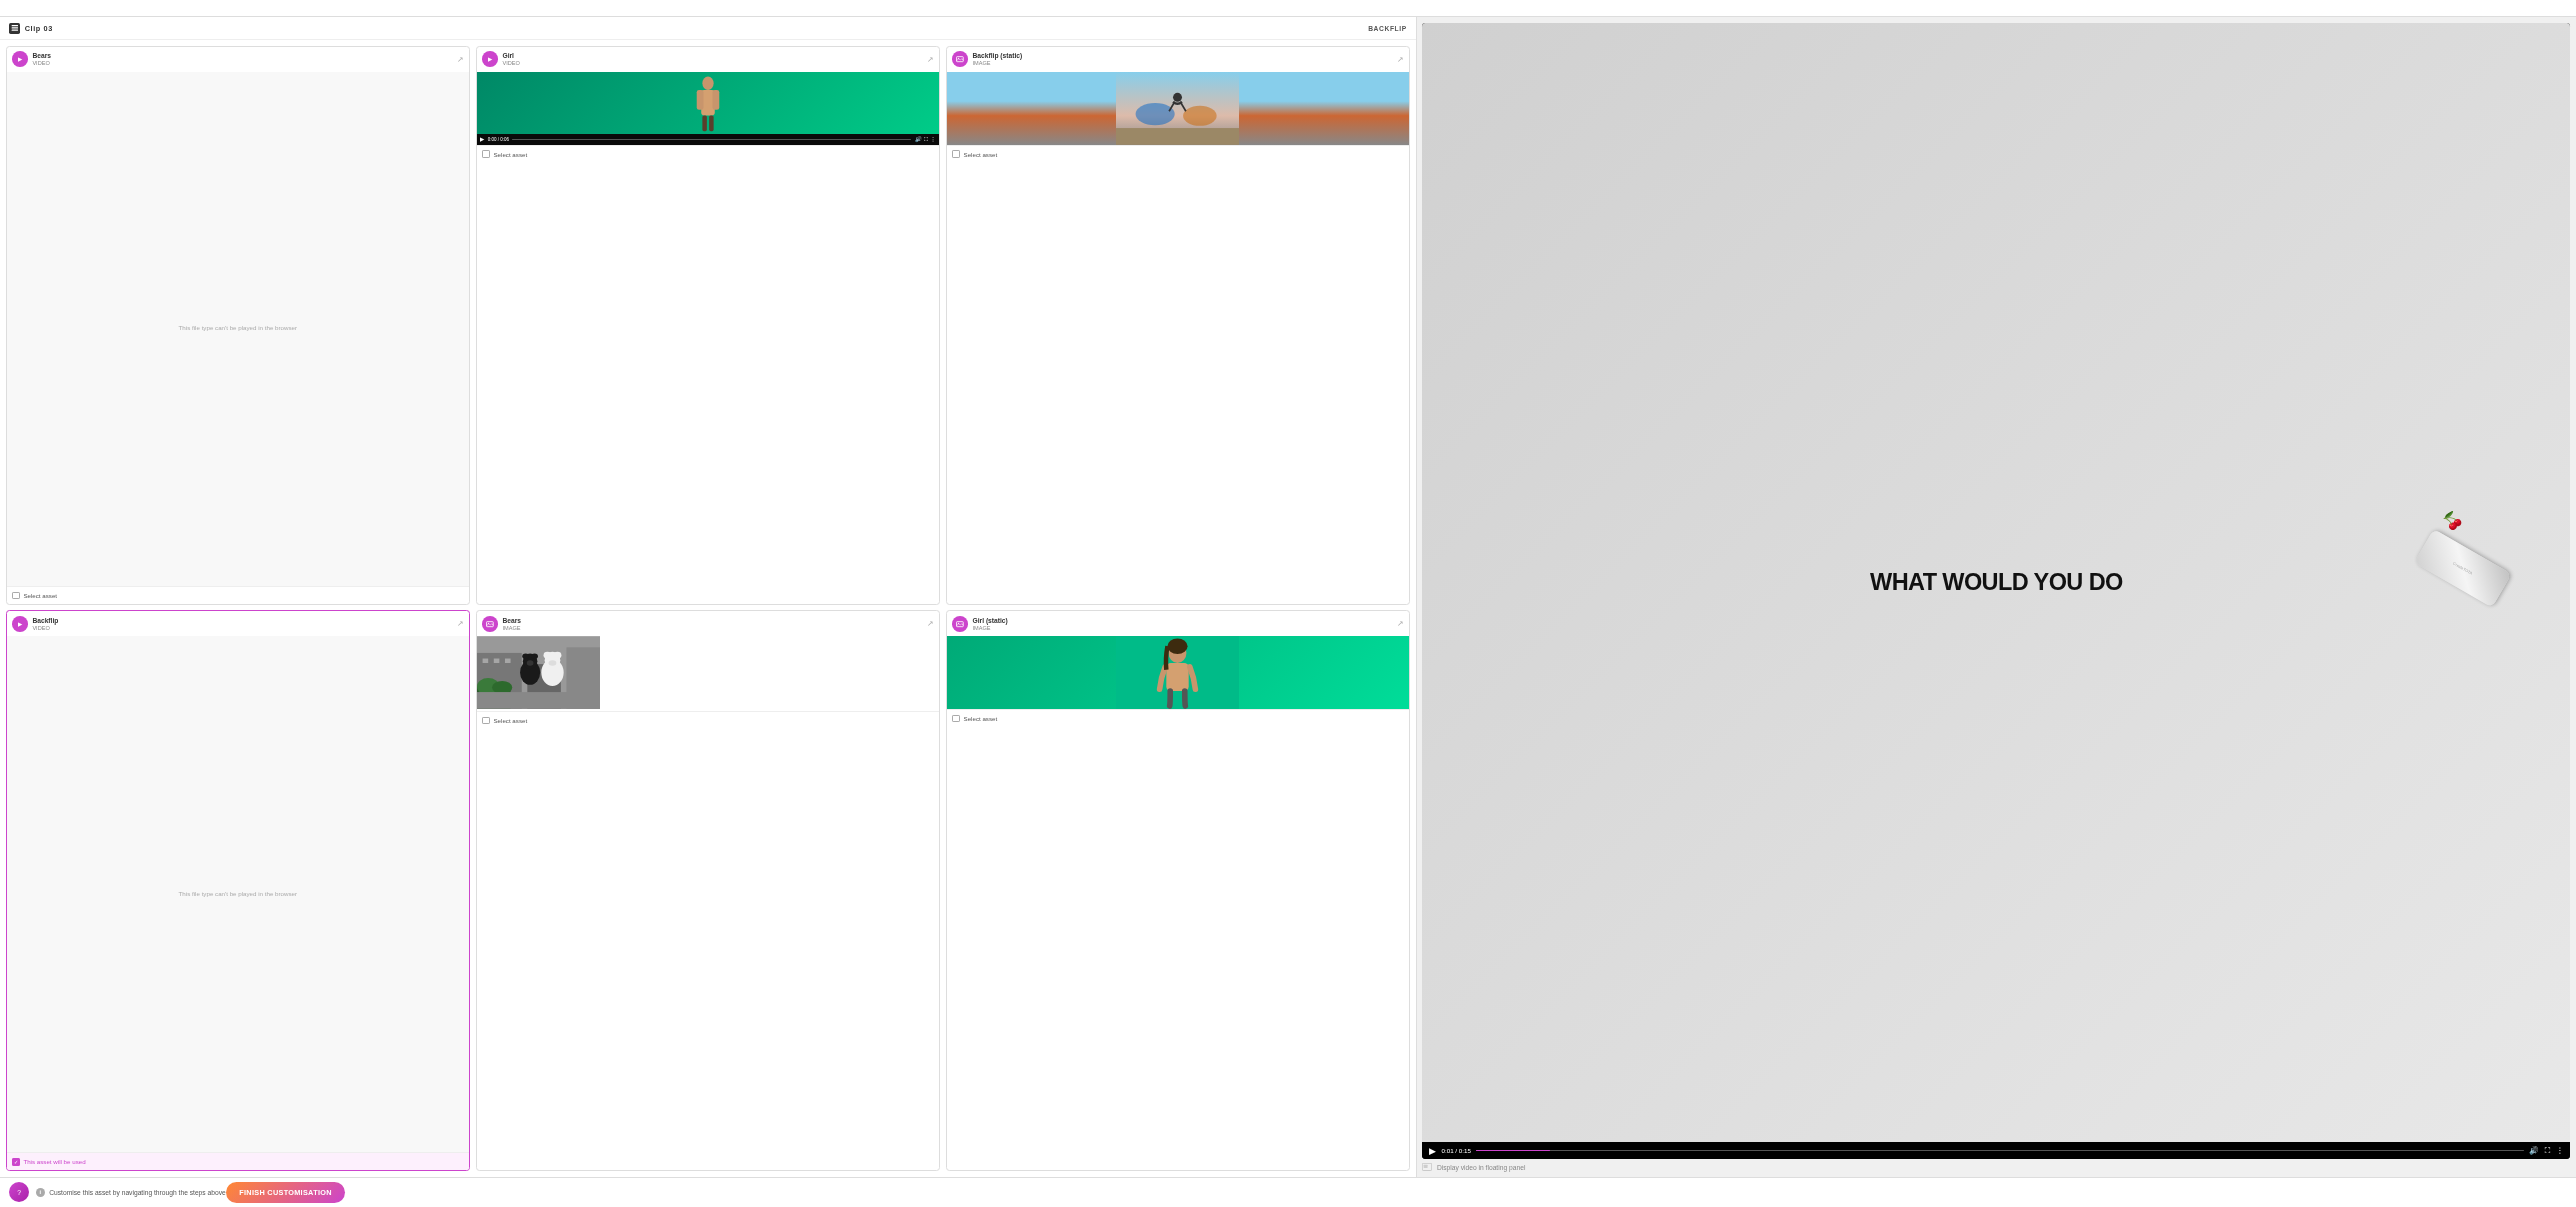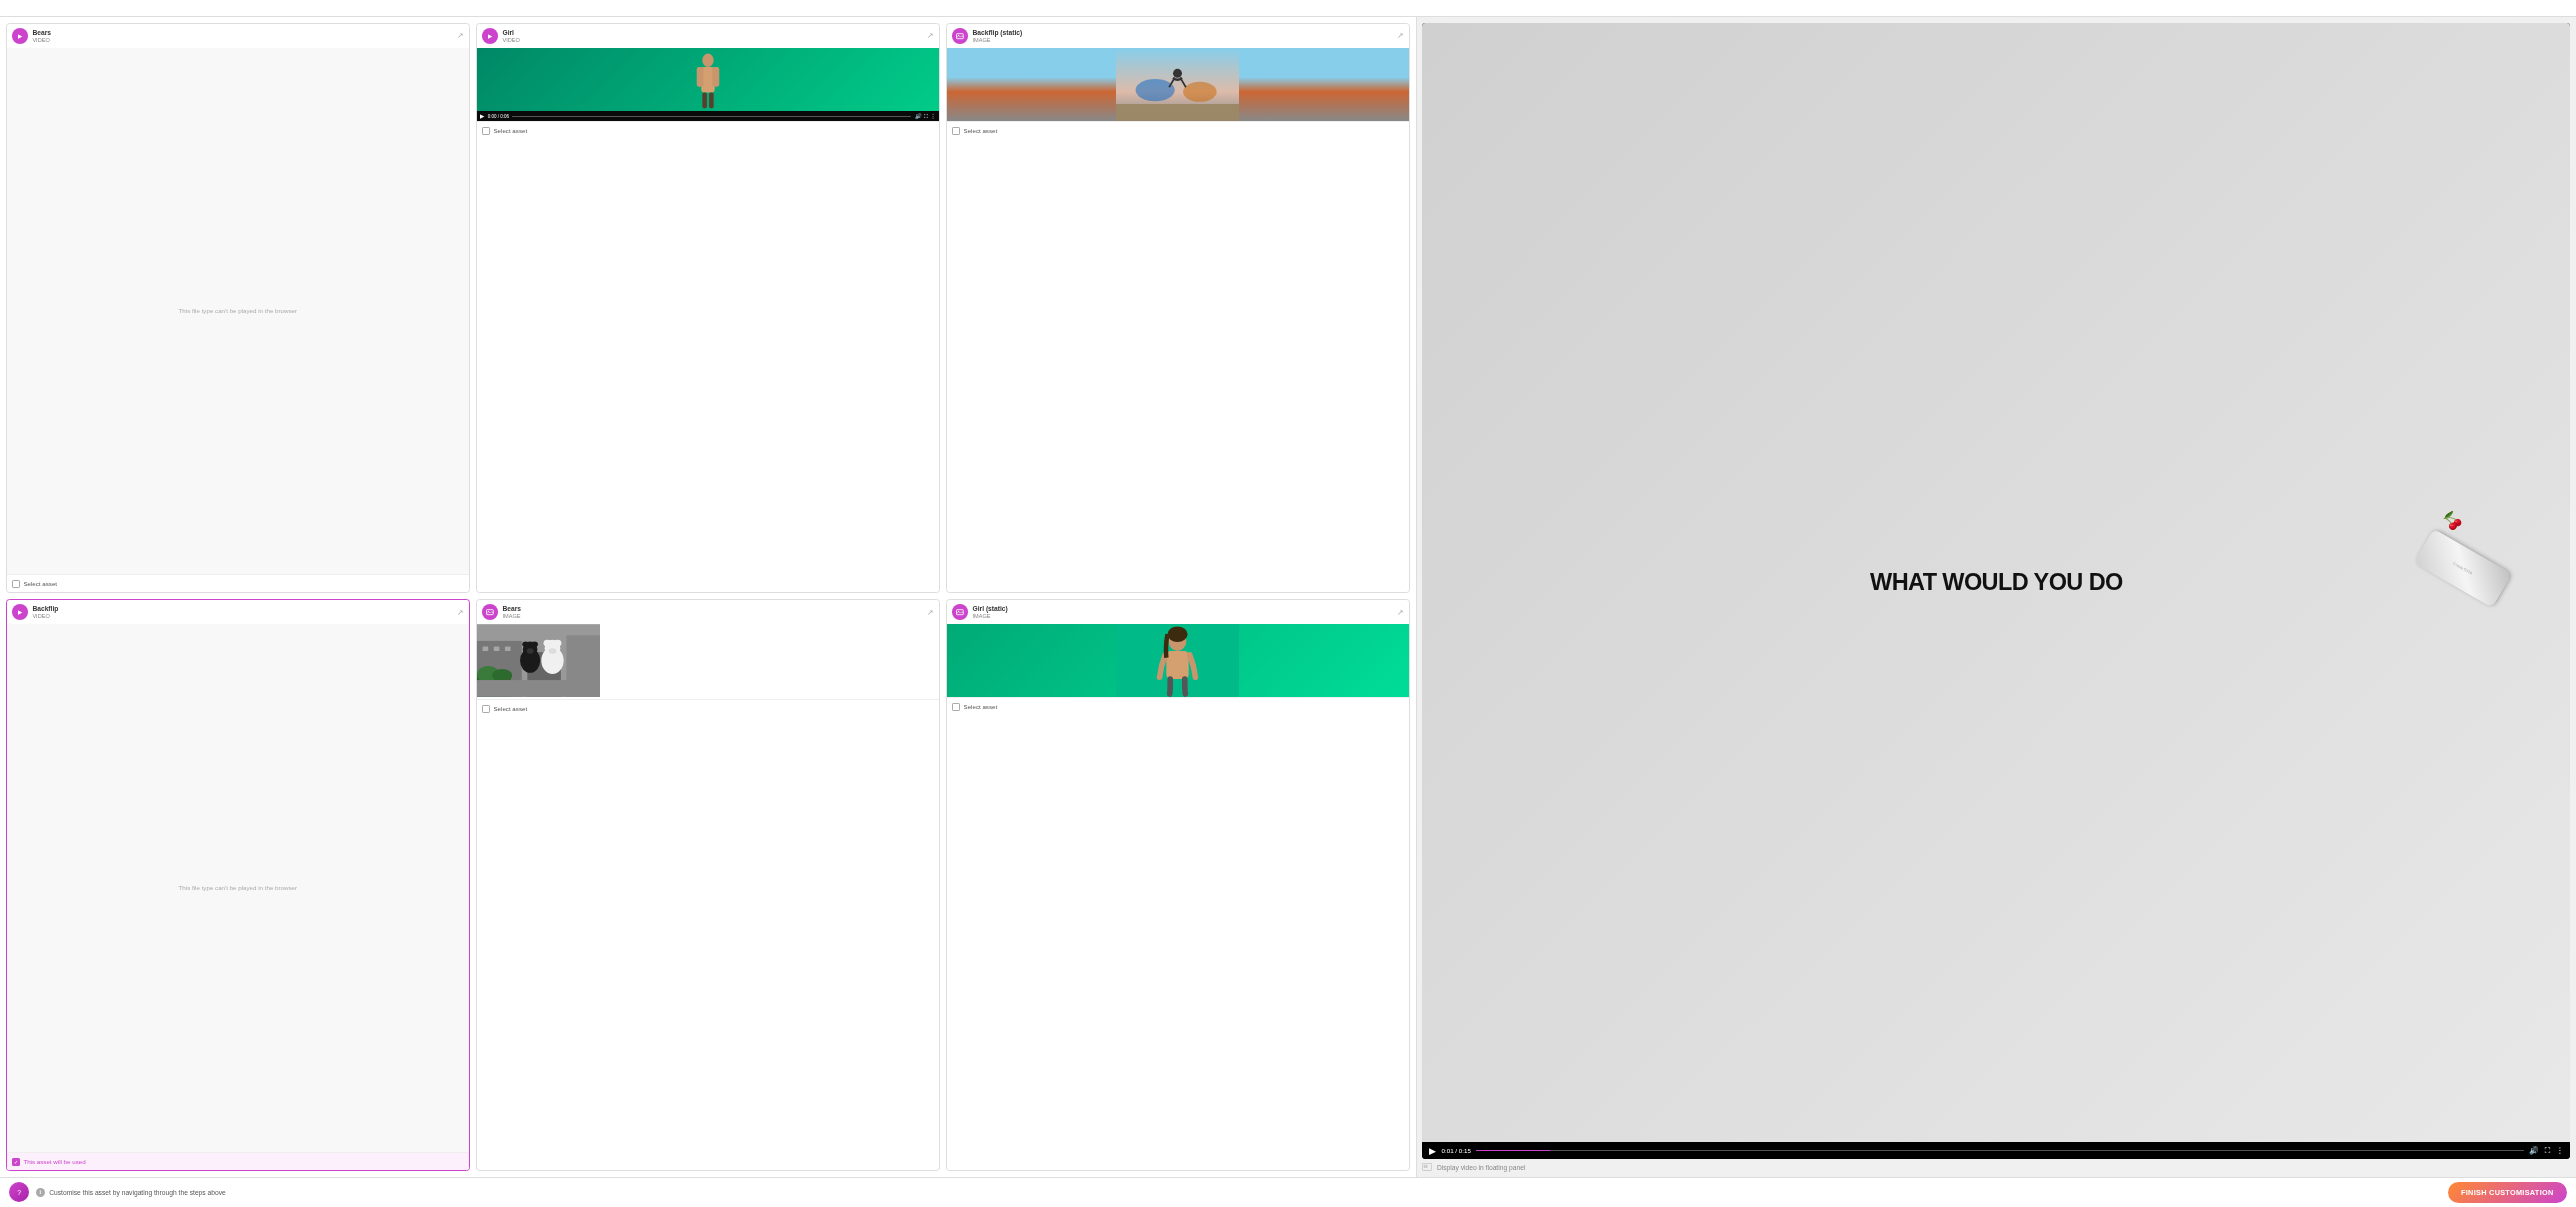--- a/index.html
+++ b/index.html
@@ -395,21 +395,20 @@
       font-size: 6.7px;
       cursor: pointer;
     }
 
     .bottom-bar {
       background: #fff;
       border-top: 0.6px solid #ddd;
       padding: 4.5px 9px;
       display: flex;
       align-items: center;
-      justify-content: space-between;
     }
 
     .info-text {
       display: flex;
       align-items: center;
       gap: 4.5px;
       font-size: 6.7px;
       color: #555;
     }
 
@@ -459,20 +458,33 @@
 <body>
 
 <div class="app-container">
 
   <div class="top-bar"></div>
 
   <div class="main-content">
 
     <div class="left-panel">
 
+      <div class="clip-header">
+        <div class="clip-title">
+          <div class="clip-icon">
+            <svg width="7.8" height="7.8" viewBox="0 0 14 14" fill="none">
+              <rect x="1" y="2" width="12" height="2" rx="1" fill="white"></rect>
+              <rect x="1" y="6" width="12" height="2" rx="1" fill="white"></rect>
+              <rect x="1" y="10" width="12" height="2" rx="1" fill="white"></rect>
+            </svg>
+          </div>
+          <span class="clip-label">Clip 03</span>
+        </div>
+        <span style="font-size:6.7px;font-weight:bold;color:#555;letter-spacing:0.6px;">BACKFLIP</span>
+      </div>
 
       <div class="grid-container">
 
         <div class="asset-card">
           <div class="asset-card-header">
             <div class="asset-type-info">
               <div class="play-btn">▶</div>
               <div>
                 <div class="asset-name">Bears</div>
                 <div class="asset-type">VIDEO</div>

